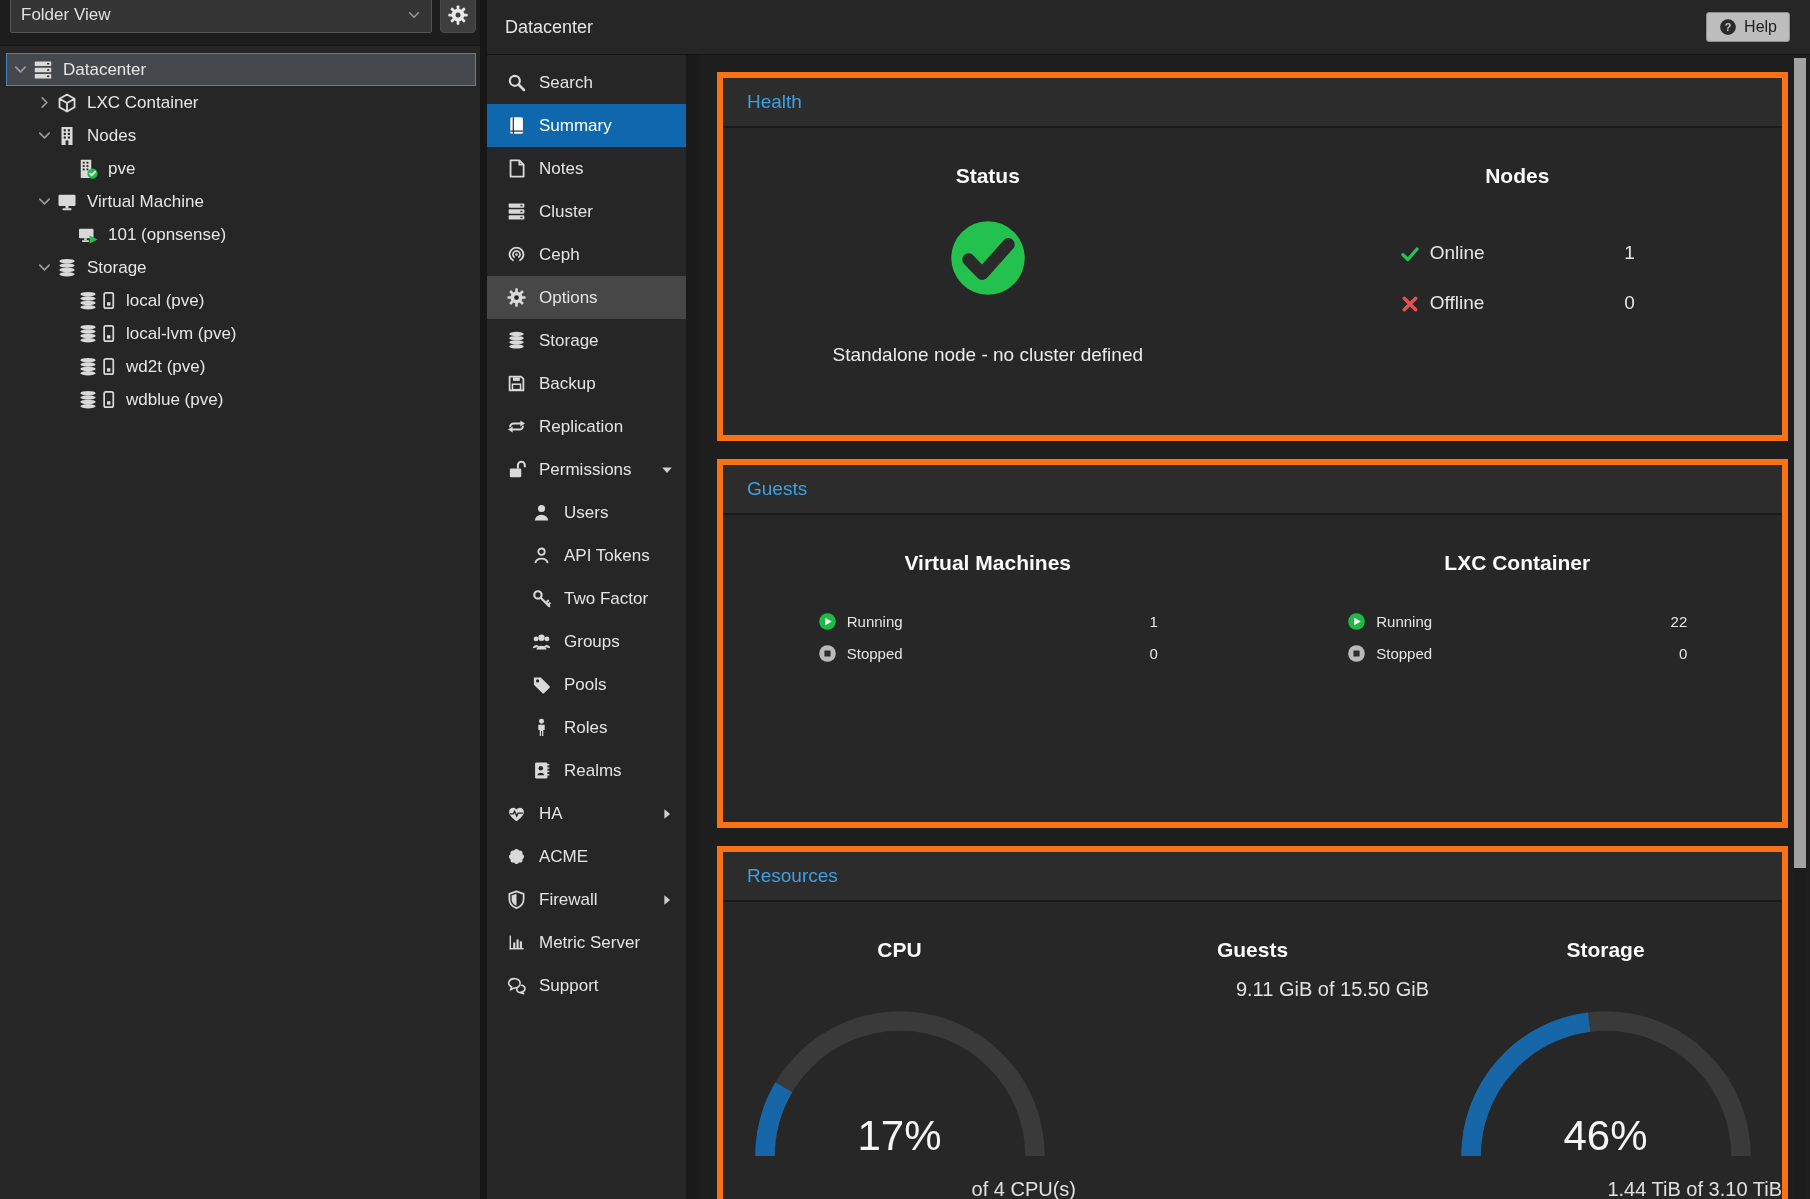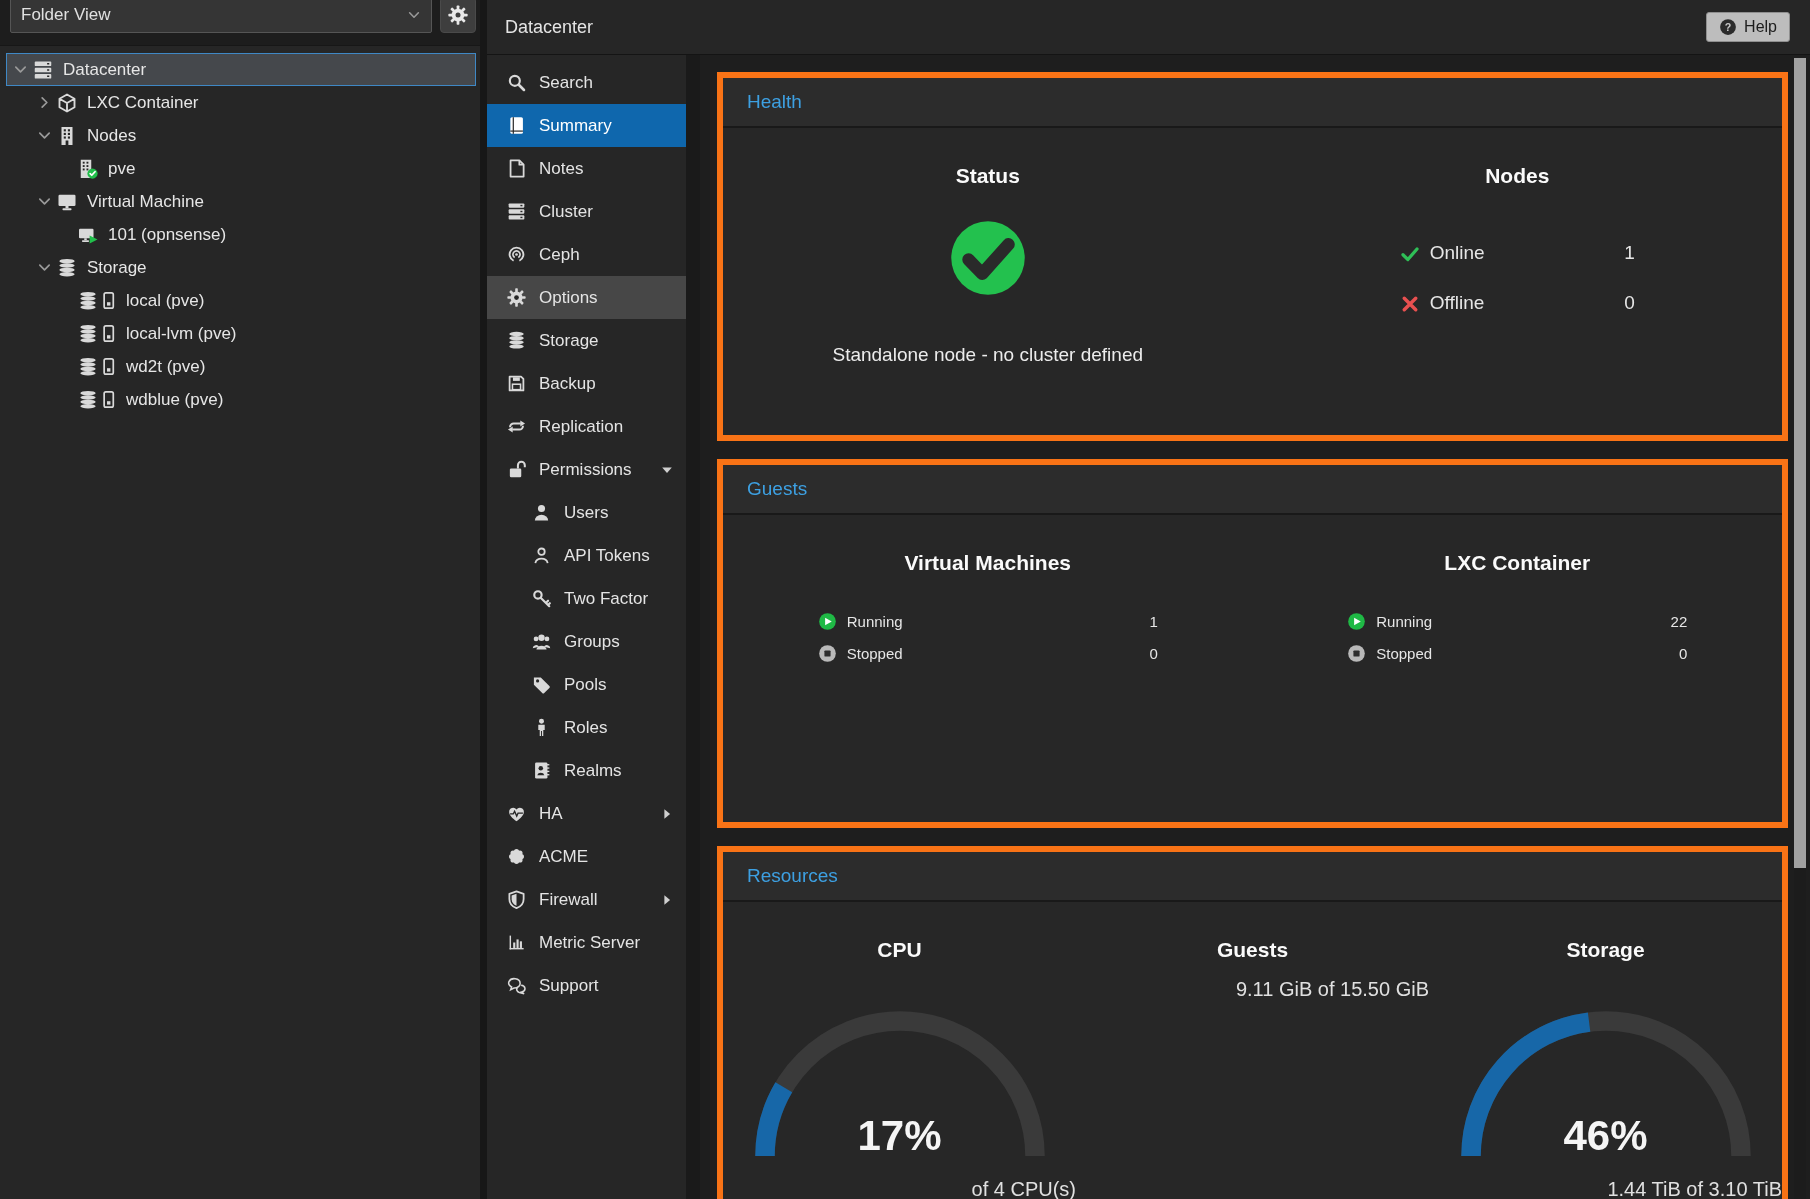--- a/index.html
+++ b/index.html
@@ -69,21 +69,21 @@
   .ok-check { color:#2fbf57; }
   .err-x { color:#e85050; }
 
   .grows { width:340px; margin:30px auto 0; }
   .grow { display:flex; align-items:center; height:32px; font-size:15px; }
   .grow .ico { width:19px; height:19px; margin-right:10px; }
   .grow .val { margin-left:auto; }
   .play { color:#1fb945; --ico2:#ffffff; }
   .stopi { color:#b9b9b9; --ico2:#2e2e2e; }
 
-  .gauge-wrap { position:relative; width:300px; margin:44px auto 0;font-weight:bold; }
+  .gauge-wrap { position:relative; width:300px; margin:44px auto 0; }
   .gauge { display:block; width:300px; height:156px; }
   .gauge path { fill:none; stroke-width:13; }
   .gauge-track { stroke:#3a3a3a; }
   .gauge-value { stroke:#1767a8; }
   .gauge-pct { position:absolute; left:0; right:0; bottom:2px; text-align:center; font-size:42px; color:#f5f5f5; }
   .gauge-sub { margin-top:16px; text-align:right; font-size:20px; color:#e0e0e0; }
 
   .scroll-track { position:absolute; top:58px; bottom:0; right:4px; width:12px; background:#1c1c1c; }
   .scroll-thumb { width:12px; height:810px; background:#a2a2a2; }
 </style>

